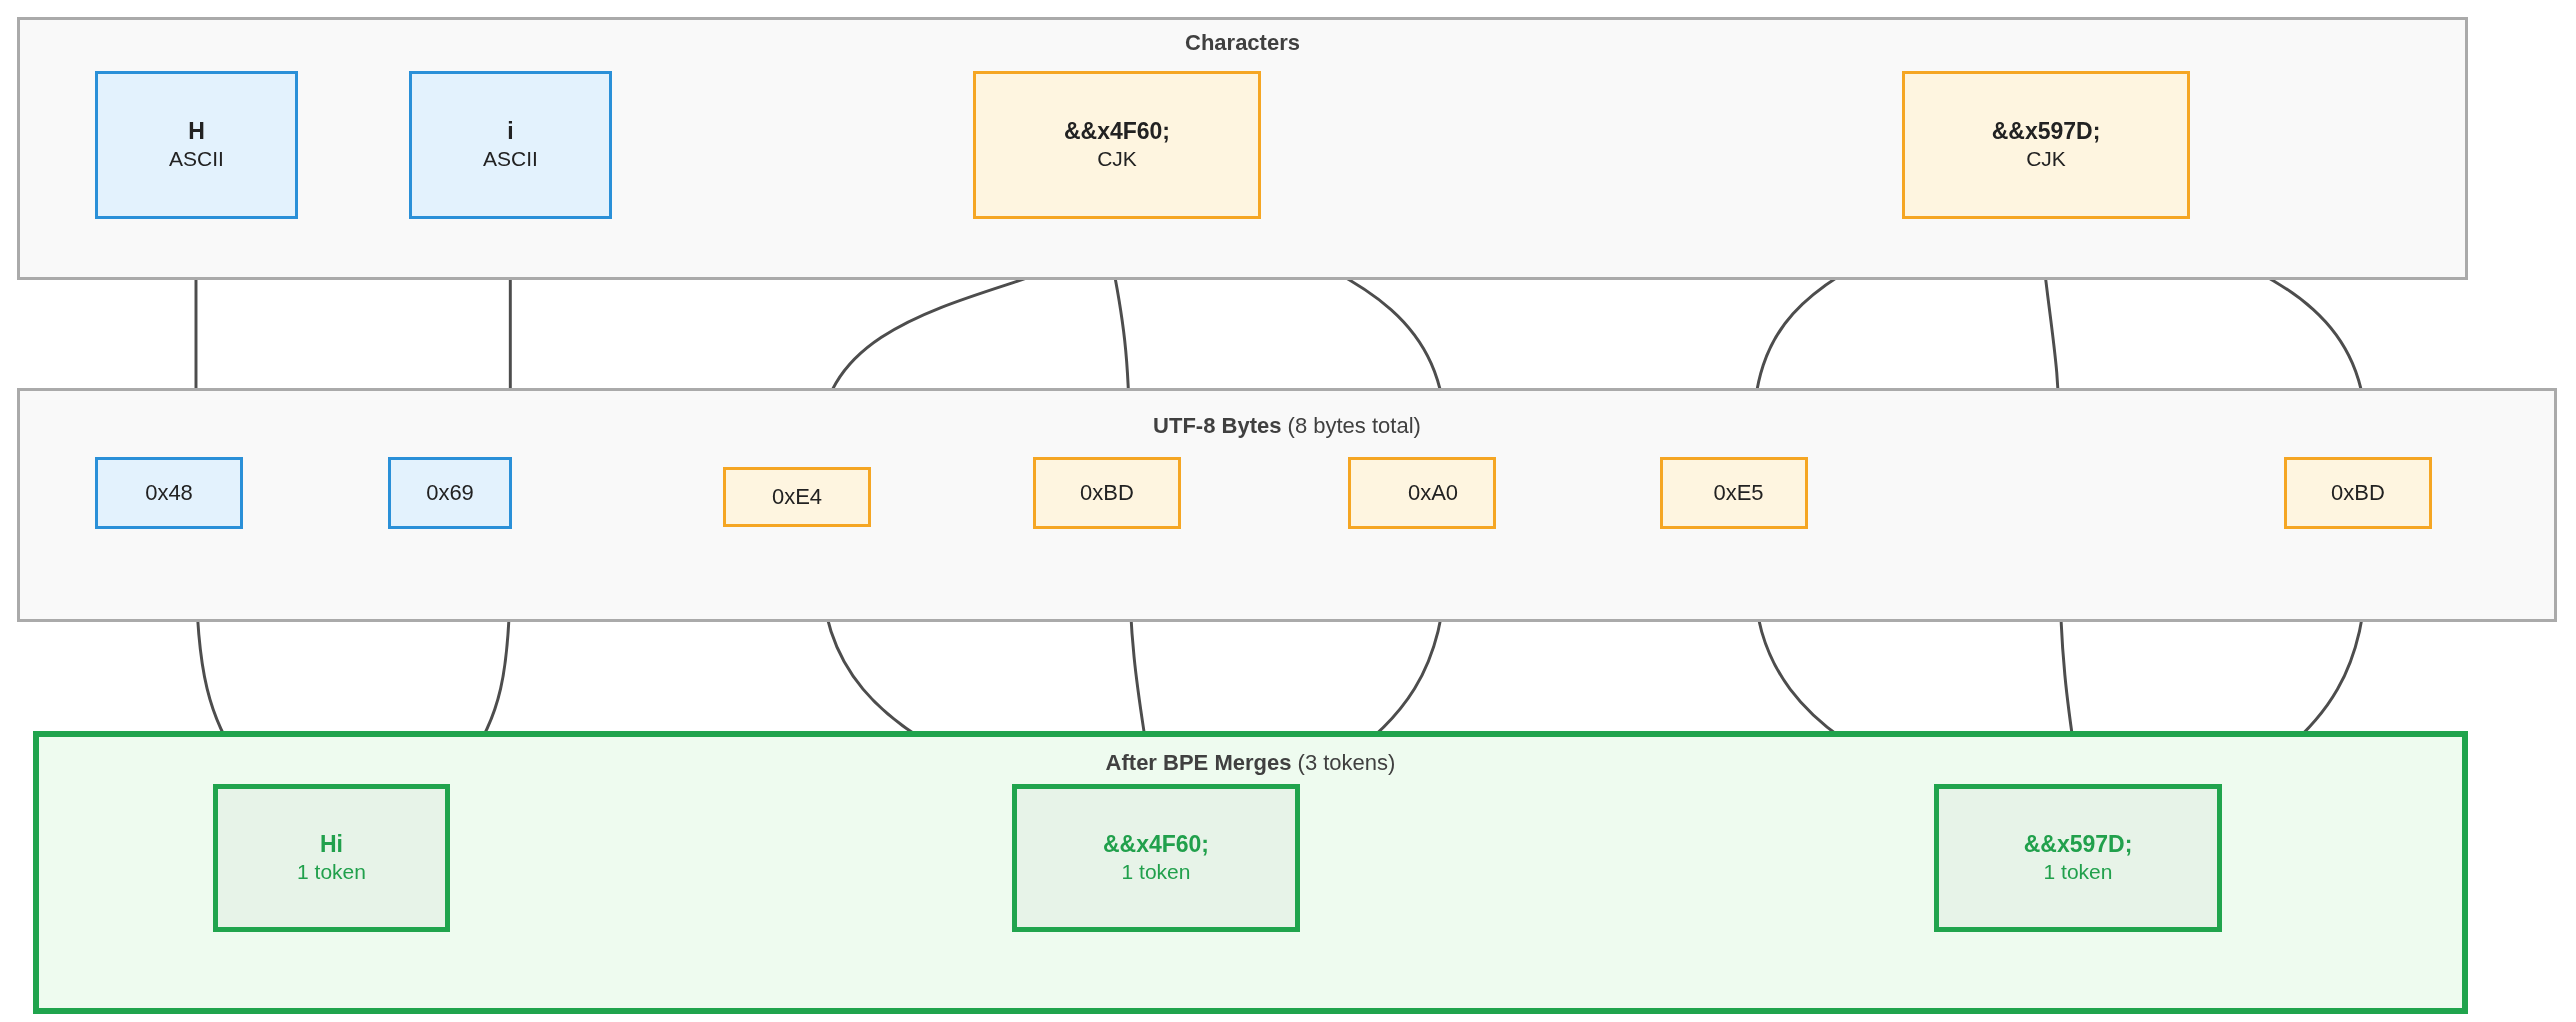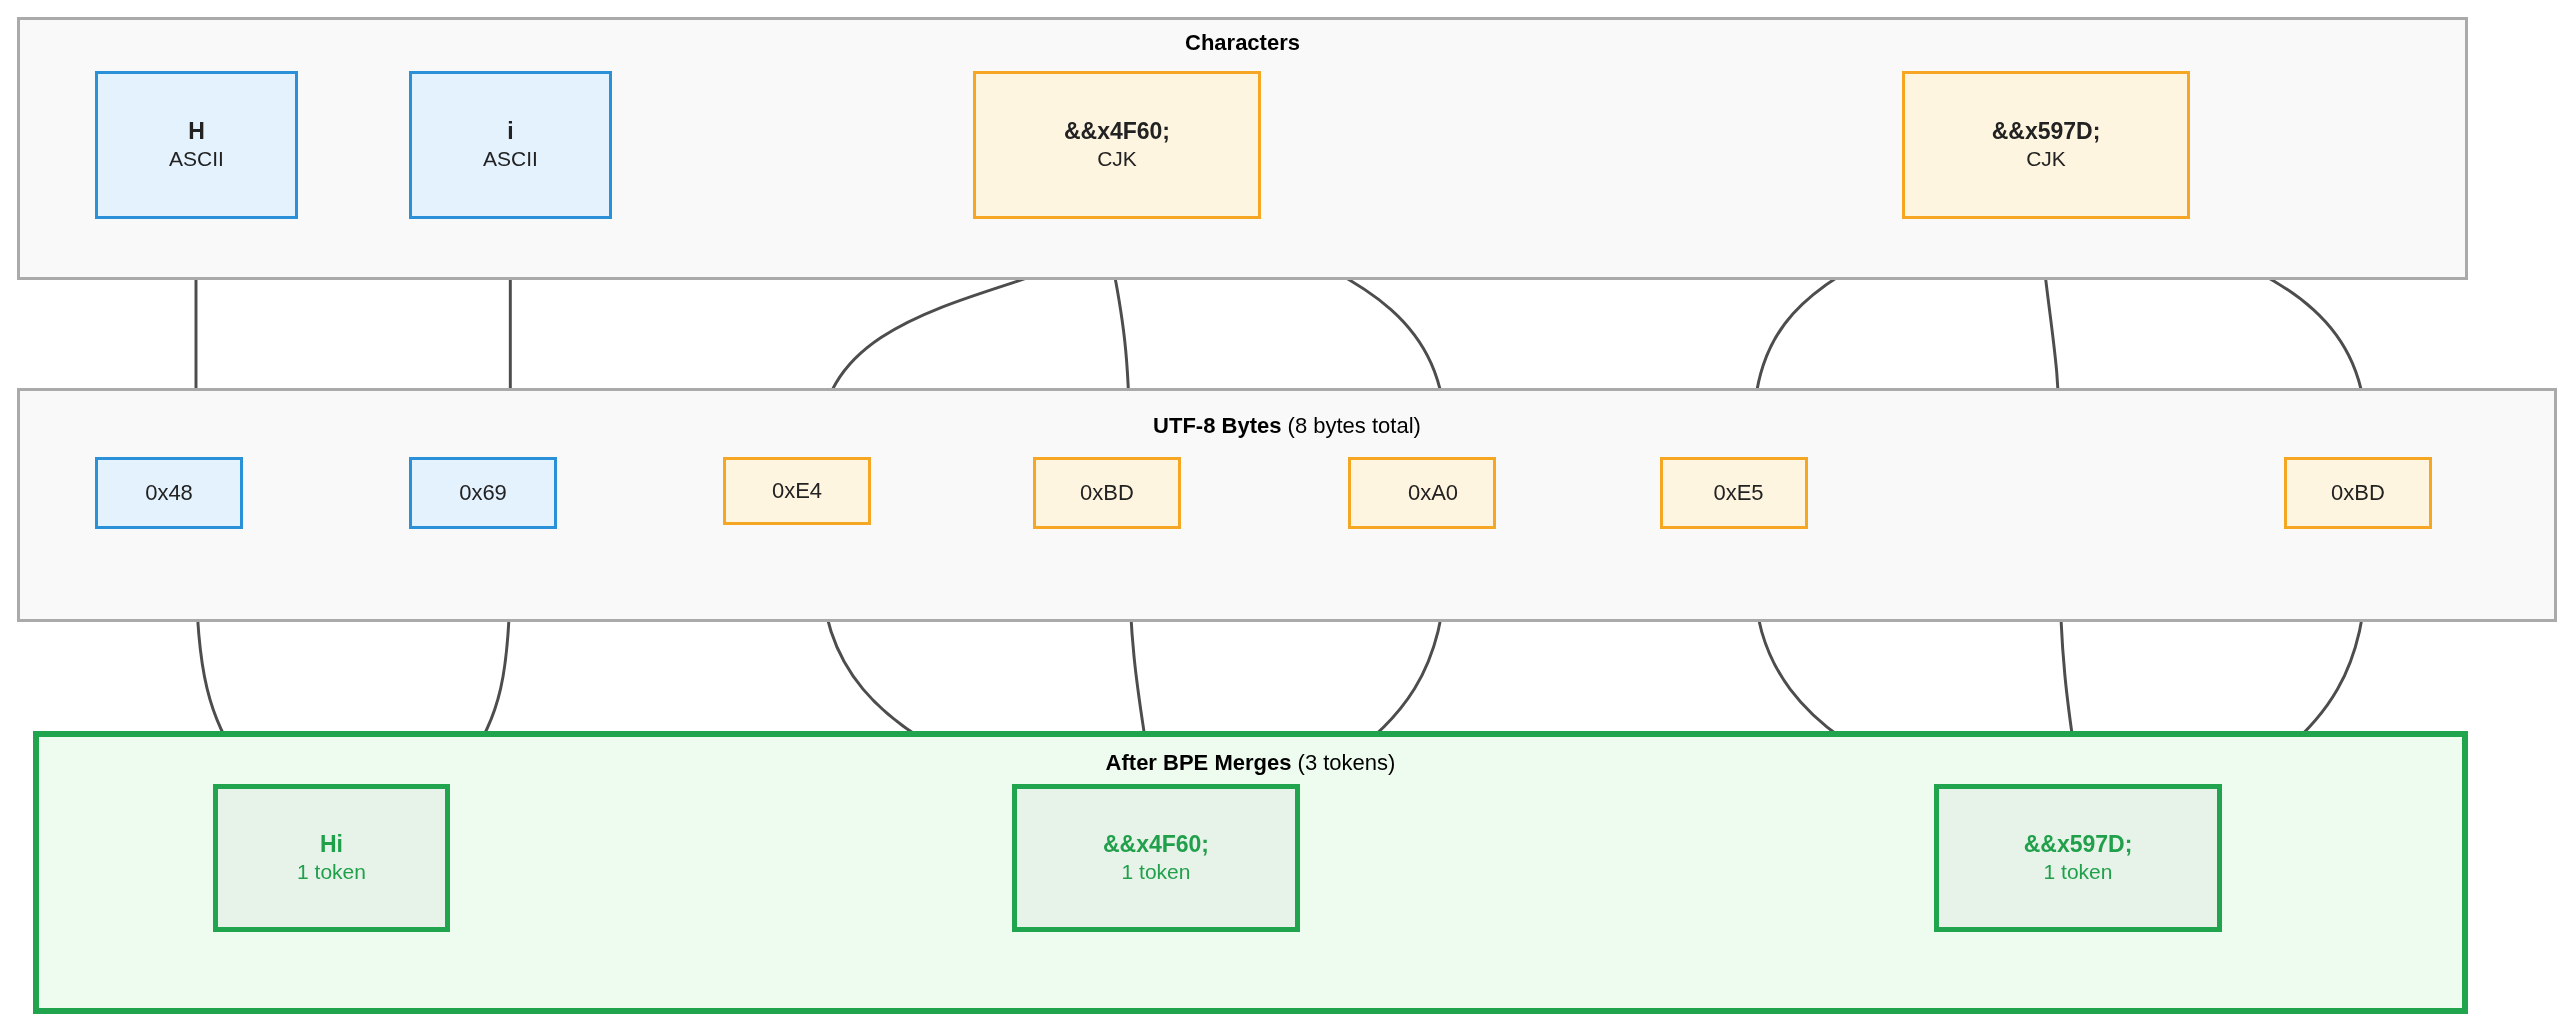--- a/index.html
+++ b/index.html
@@ -38,21 +38,21 @@
     background: #eefbef;
     border: 6px solid #20a44d;
   }
   .group-title {
     position: absolute;
     left: 0;
     width: 100%;
     text-align: center;
     font-size: 22px;
     font-weight: bold;
-    color: #000000;
+    color: #404040;
     white-space: nowrap;
   }
   .group-title .sub {
     font-weight: normal;
   }
 
   
   .node {
     position: absolute;
     box-sizing: border-box;
@@ -154,24 +154,24 @@
 
   <div class="group neutral" style="left:17px; top:388px; width:2540px; height:234px;">
     <div class="group-title" style="top:22px;">
       <span>UTF-8 Bytes</span><span>&nbsp;</span><span class="sub">(8 bytes total)</span>
     </div>
   </div>
 
   <div class="node byte ascii" style="left:95px; top:457px; width:148px; height:72px;">
     <div class="main">0x48</div>
   </div>
-  <div class="node byte ascii" style="left:409px; top:457px; width:148px; height:72px;">
+  <div class="node byte ascii" style="left:388px; top:457px; width:124px; height:72px;">
     <div class="main">0x69</div>
   </div>
-  <div class="node byte cjk" style="left:723px; top:457px; width:148px; height:68px;">
+  <div class="node byte cjk" style="left:723px; top:467px; width:148px; height:60px;">
     <div class="main">0xE4</div>
   </div>
   <div class="node byte cjk" style="left:1033px; top:457px; width:148px; height:72px;">
     <div class="main">0xBD</div>
   </div>
   <div class="node byte cjk" style="left:1348px; top:457px; width:148px; height:72px;padding-left:22px;">
     <div class="main">0xA0</div>
   </div>
   <div class="node byte cjk" style="left:1660px; top:457px; width:148px; height:72px;padding-left:9px;">
     <div class="main">0xE5</div>

